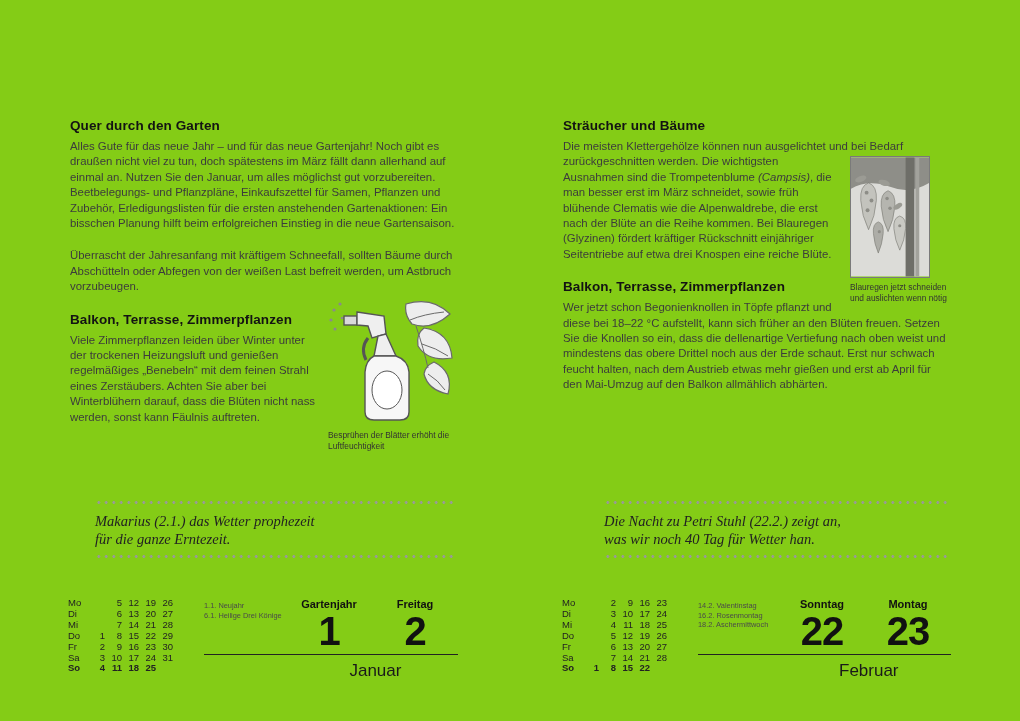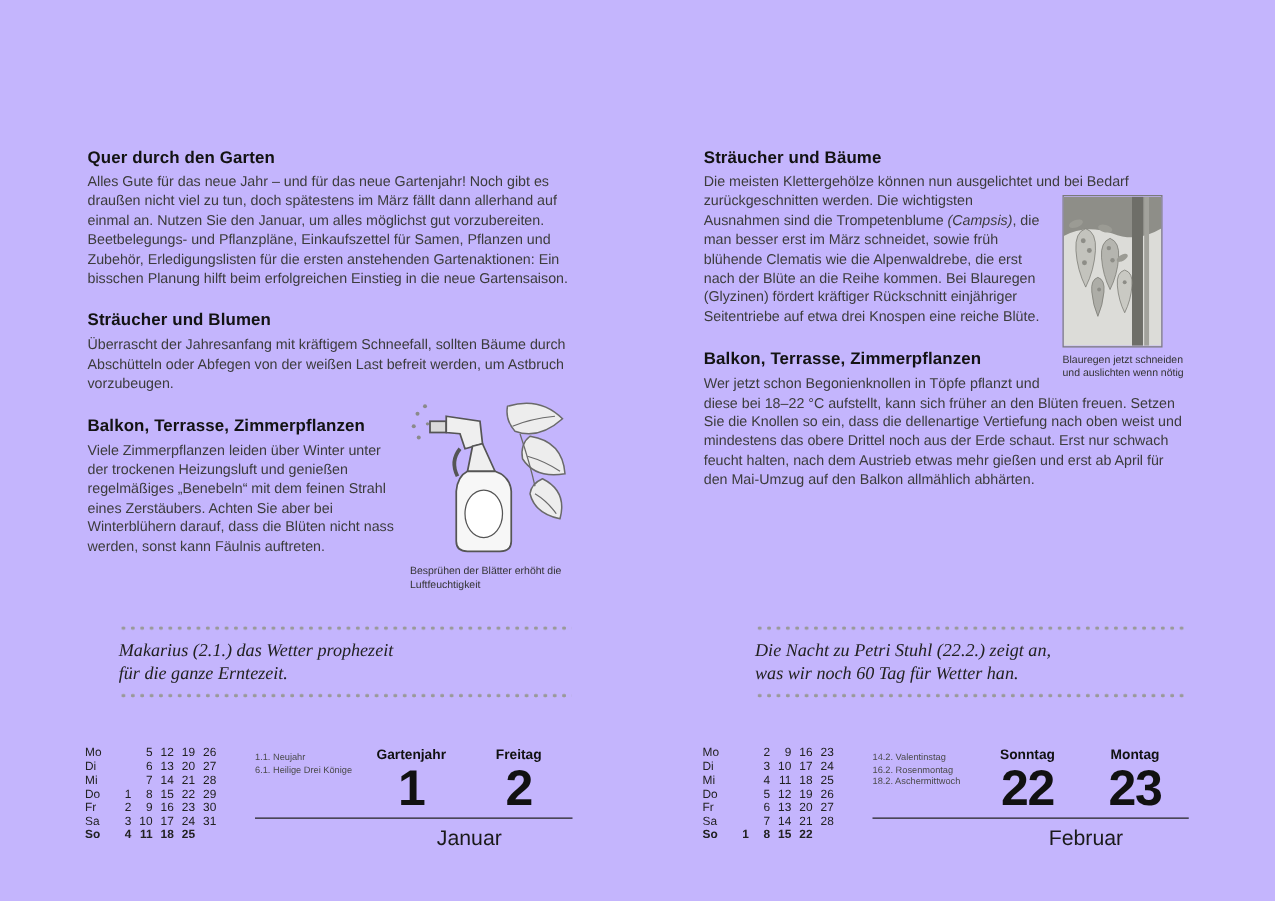--- a/index.html
+++ b/index.html
@@ -1,16 +1,16 @@
 <!DOCTYPE html>
 <html><head>
 <meta charset="utf-8">
 <style>
   html,body { margin:0; padding:0; background:#ffffff; }
-  .spread { position:relative; width:1020px; height:721px; background:#c4b5fd; overflow:hidden;
+  .spread { position:relative; width:1020px; height:721px; background:#84cc16; overflow:hidden;
             font-family:"Liberation Sans", sans-serif; }
 
   .page { position:absolute; top:118px; }
   .page-left  { left:70px;  width:386px; }
   .page-right { left:563px; width:387px; }
 
   section { margin-bottom:17px; }
   h3 { font-size:13.5px; font-weight:700; margin:0 0 6px 0; color:#131313; letter-spacing:0.1px; }
   p  { margin:0; font-size:11.4px; line-height:15.4px; color:#3c3c3c; }
 
@@ -50,21 +50,20 @@
 <body>
 
 <div class="spread">
 
   <div class="page page-left">
     <section>
       <h3>Quer durch den Garten</h3>
       <p>Alles Gute für das neue Jahr – und für das neue Gartenjahr! Noch gibt es draußen nicht viel zu tun, doch spätestens im März fällt dann allerhand auf einmal an. Nutzen Sie den Januar, um alles möglichst gut vorzubereiten. Beetbelegungs- und Pflanzpläne, Einkaufszettel für Samen, Pflanzen und Zubehör, Erledigungslisten für die ersten anstehenden Gartenaktionen: Ein bisschen Planung hilft beim erfolgreichen Einstieg in die neue Gartensaison.</p>
     </section>
     <section>
-      <h3>Sträucher und Blumen</h3>
       <p>Überrascht der Jahresanfang mit kräftigem Schneefall, sollten Bäume durch Abschütteln oder Abfegen von der weißen Last befreit werden, um Astbruch vorzubeugen.</p>
     </section>
 
     <figure class="fig-left">
       <svg viewBox="0 0 128 128" xmlns="http://www.w3.org/2000/svg">
         <g fill="#ededed" stroke="#6a6a6a" stroke-width="1.2">
           <path d="M78,6 Q104,-2 122,16 Q103,33 84,26 Q76,17 78,6 Z"></path>
           <path d="M96,30 Q122,34 124,60 Q100,64 90,48 Q88,36 96,30 Z"></path>
           <path d="M106,64 Q126,74 120,96 Q100,92 96,76 Q97,68 106,64 Z"></path>
         </g>
@@ -148,21 +147,21 @@
       <div>Makarius (2.1.) das Wetter prophezeit</div>
       <div>für die ganze Erntezeit.</div>
     </div>
     <div class="dots"></div>
   </div>
 
   <div class="proverb proverb-right">
     <div class="dots"></div>
     <div class="ptext">
       <div>Die Nacht zu Petri Stuhl (22.2.) zeigt an,</div>
-      <div>was wir noch 60 Tag für Wetter han.</div>
+      <div>was wir noch 40 Tag für Wetter han.</div>
     </div>
     <div class="dots"></div>
   </div>
 
   <div class="calband calband-left">
     <div class="cal-table">
       <div class="cal-row">
           <span class="cal-label">Mo</span>
           <span class="cal-cell"></span>
           <span class="cal-cell">5</span>

